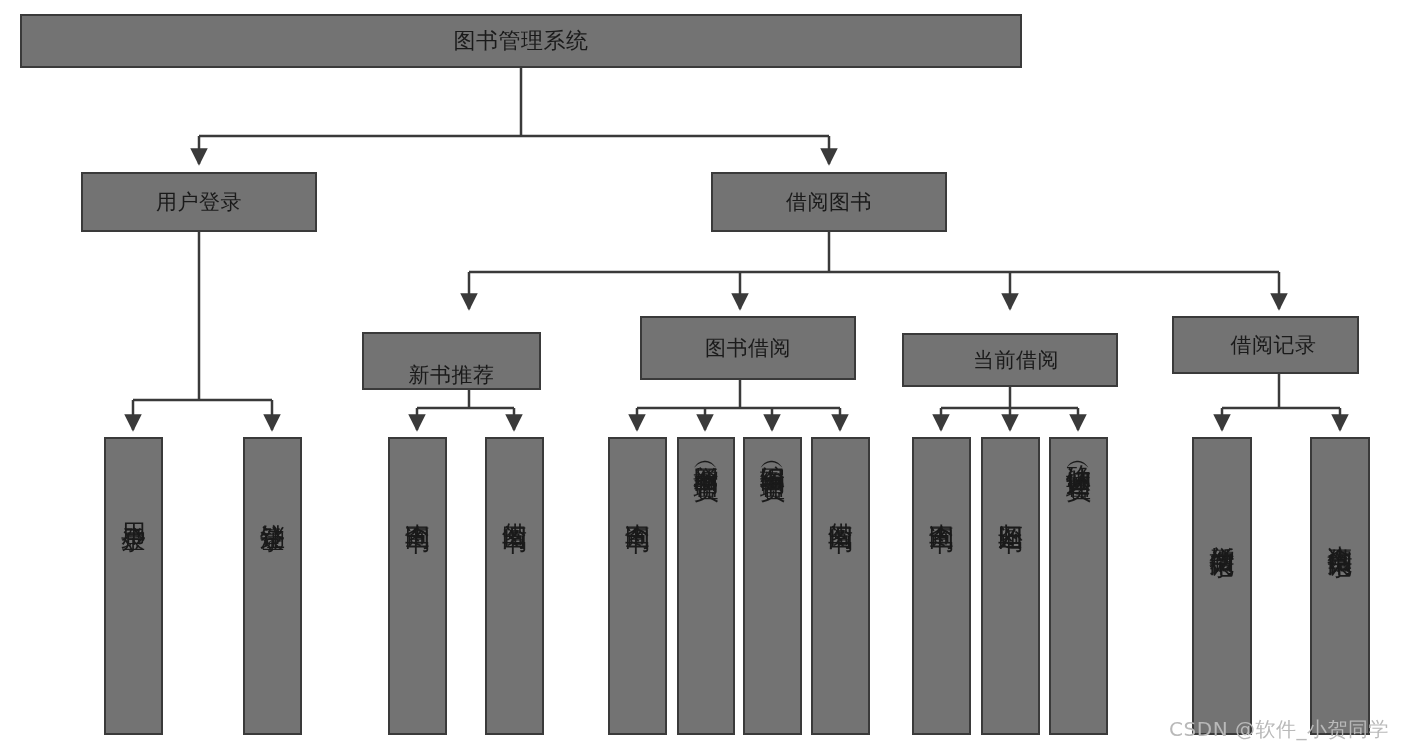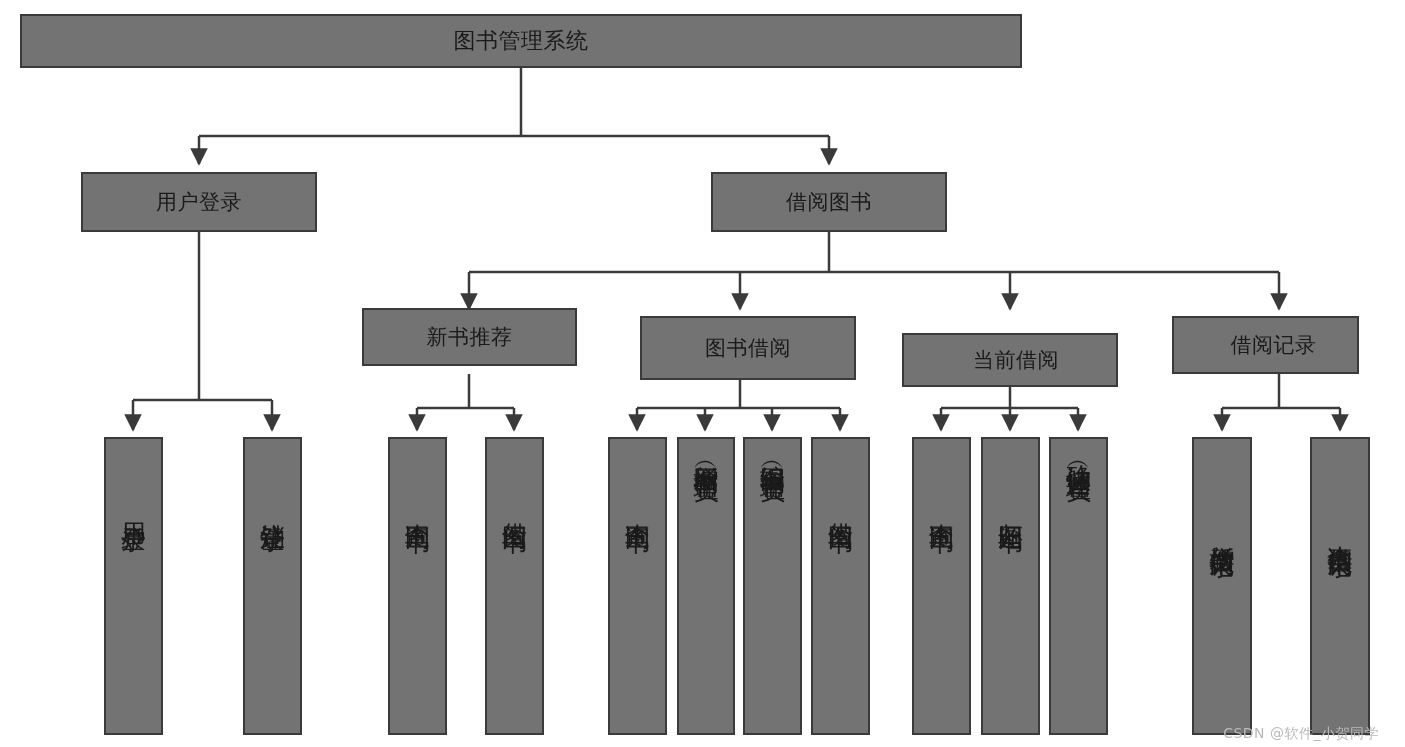--- a/index.html
+++ b/index.html
@@ -67,23 +67,23 @@
     padding-top: 0px;
   }
   .node.v.mid .label {
     padding-top: 58px;
   }
   .node.v.midlow .label {
     padding-top: 80px;
   }
   #watermark {
     position: absolute;
-    right: 26px;
+    right: 16px;
     bottom: 4px;
-    font-size: 14px;
+    font-size: 20px;
     color: #b9b9b9;
     letter-spacing: 0.5px;
     white-space: nowrap;
     user-select: none;
   }
 </style>
 </head>
 <body>
 
 <div id="canvas">
@@ -142,21 +142,21 @@
     <span class="label">图书管理系统</span>
   </div>
 
   <div class="node h" style="left:81px; top:172px; width:236px; height:60px;">
     <span class="label">用户登录</span>
   </div>
   <div class="node h" style="left:711px; top:172px; width:236px; height:60px;">
     <span class="label">借阅图书</span>
   </div>
 
-  <div class="node h" style="left:362px; top:308px; width:215px; height:58px;">
+  <div class="node h" style="left:362px; top:332px; width:179px; height:58px;align-items:flex-end;">
     <span class="label">新书推荐</span>
   </div>
   <div class="node h" style="left:632px; top:316px; width:216px; height:64px;margin-left:8px;">
     <span class="label">图书借阅</span>
   </div>
   <div class="node h" style="left:902px; top:333px; width:216px; height:54px;padding-left:12px;">
     <span class="label">当前借阅</span>
   </div>
   <div class="node h" style="left:1172px; top:316px; width:187px; height:58px;padding-left:16px;">
     <span class="label">借阅记录</span>

